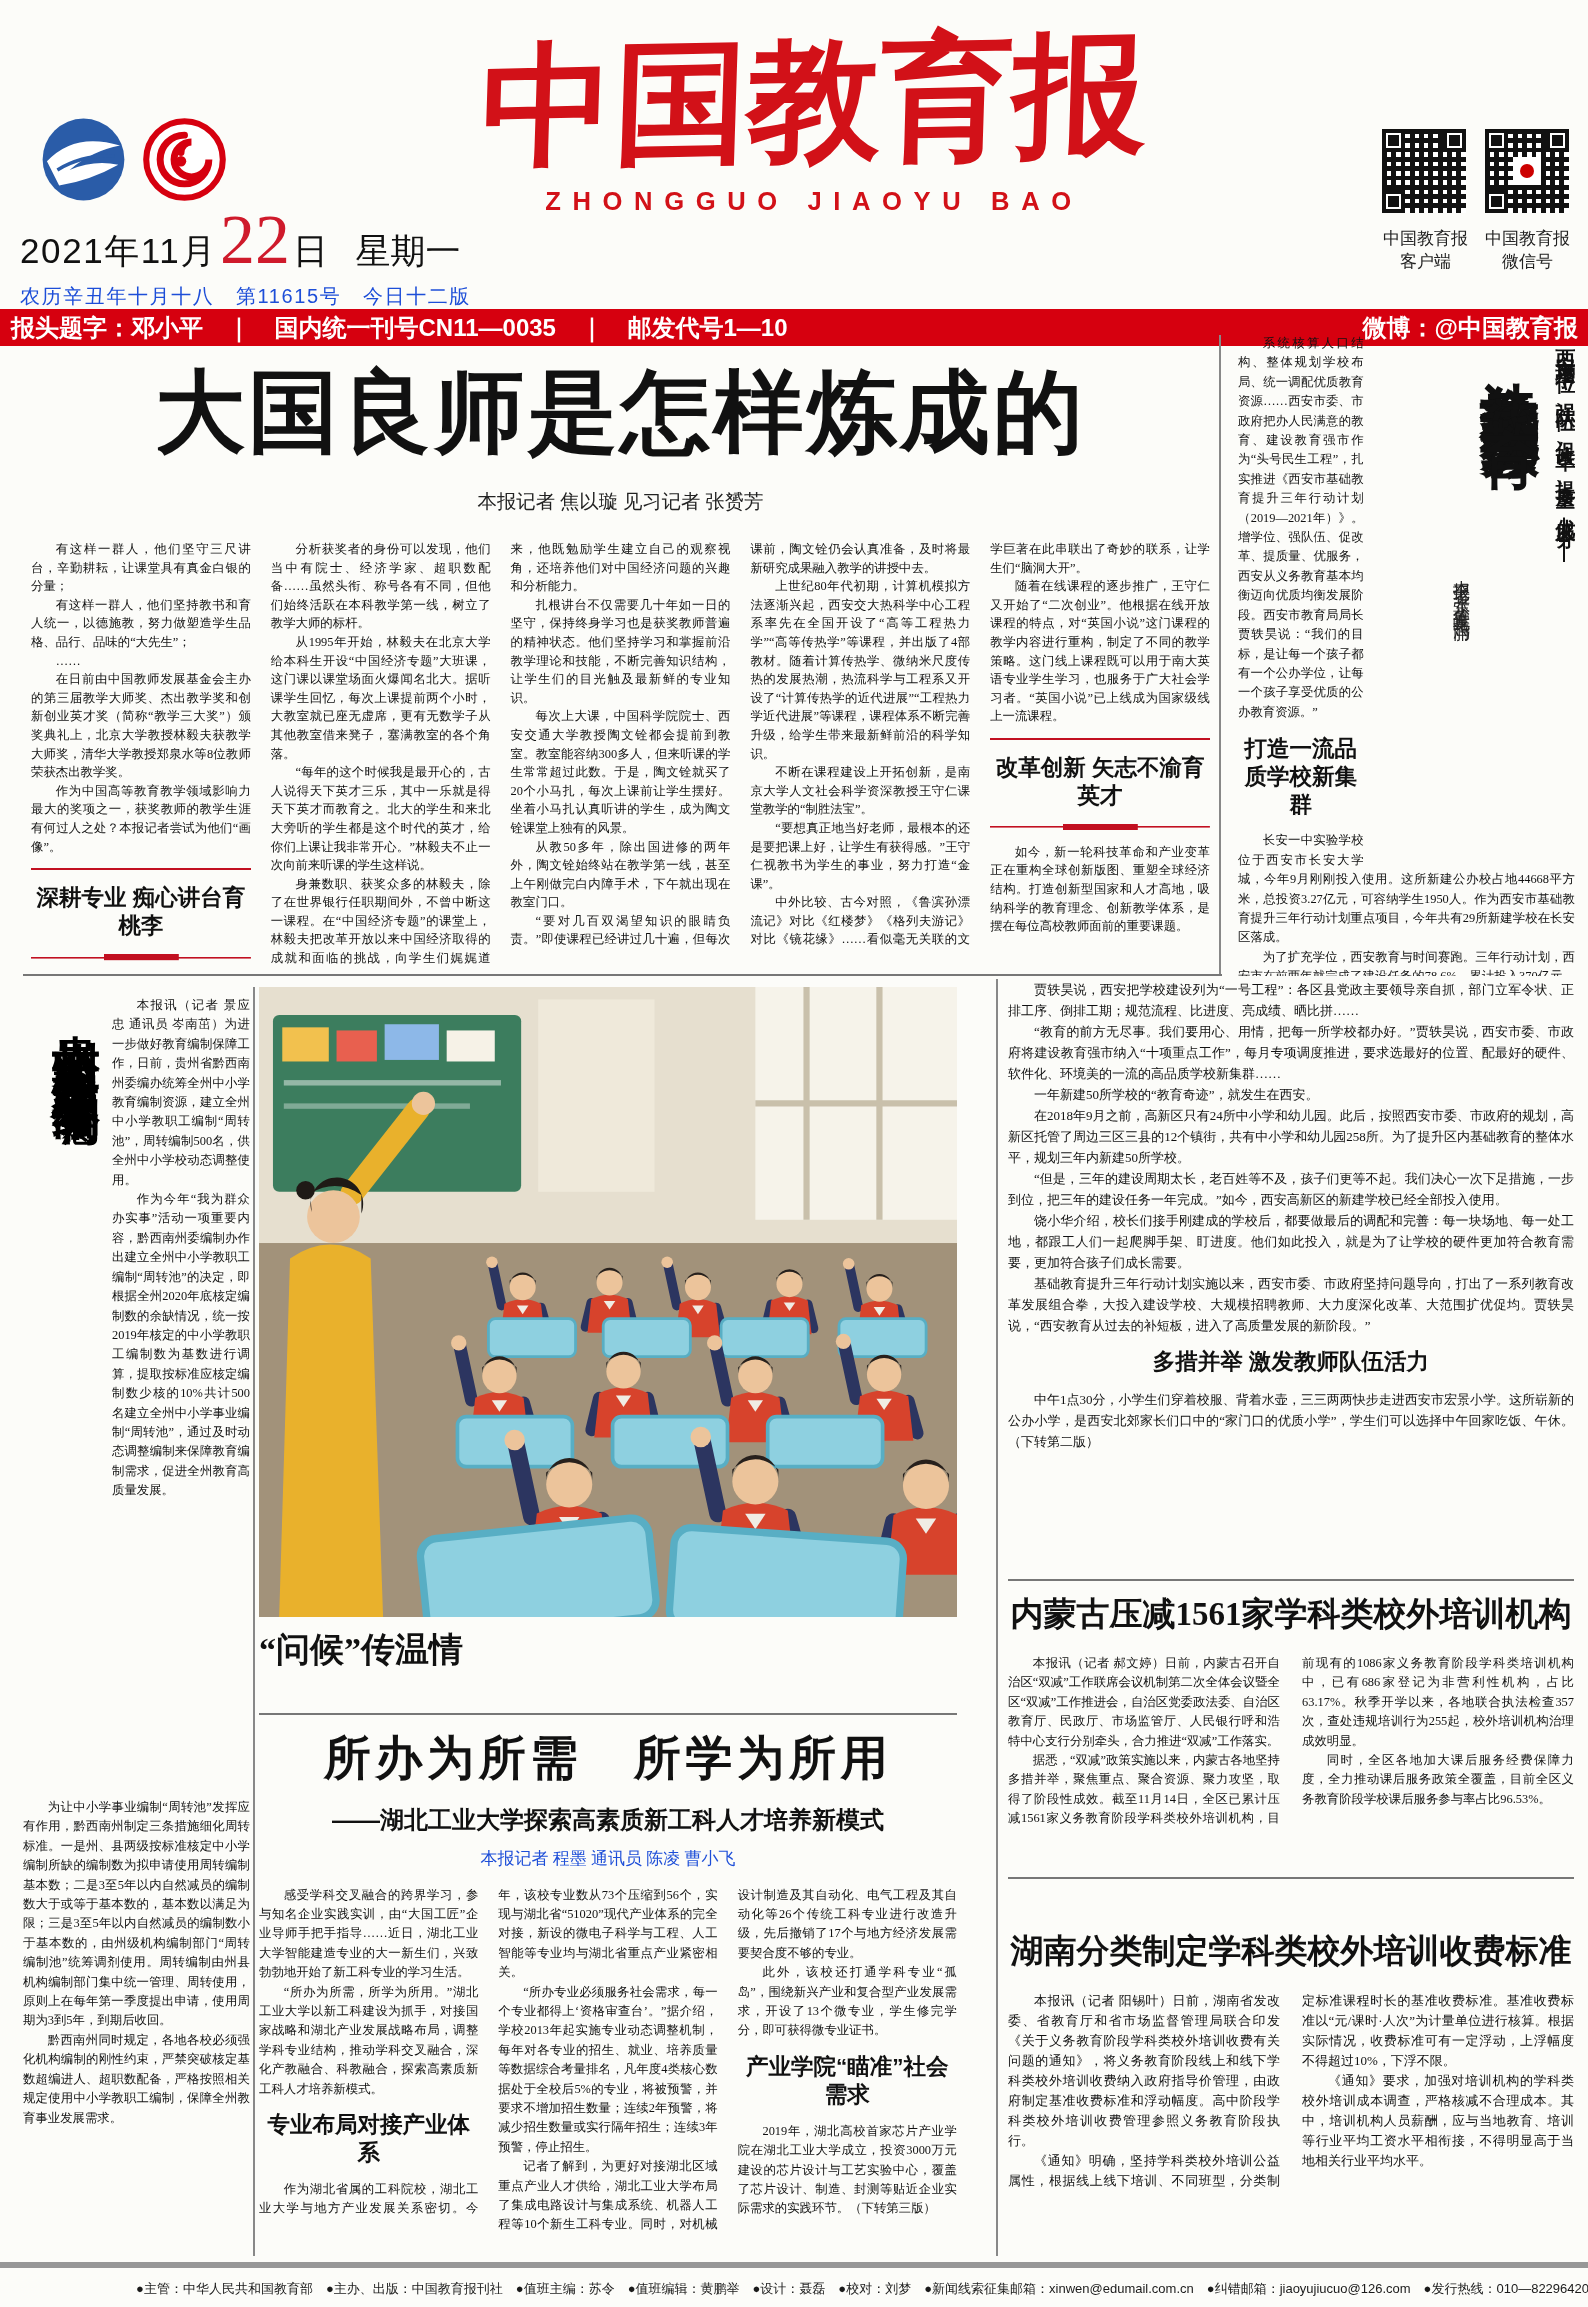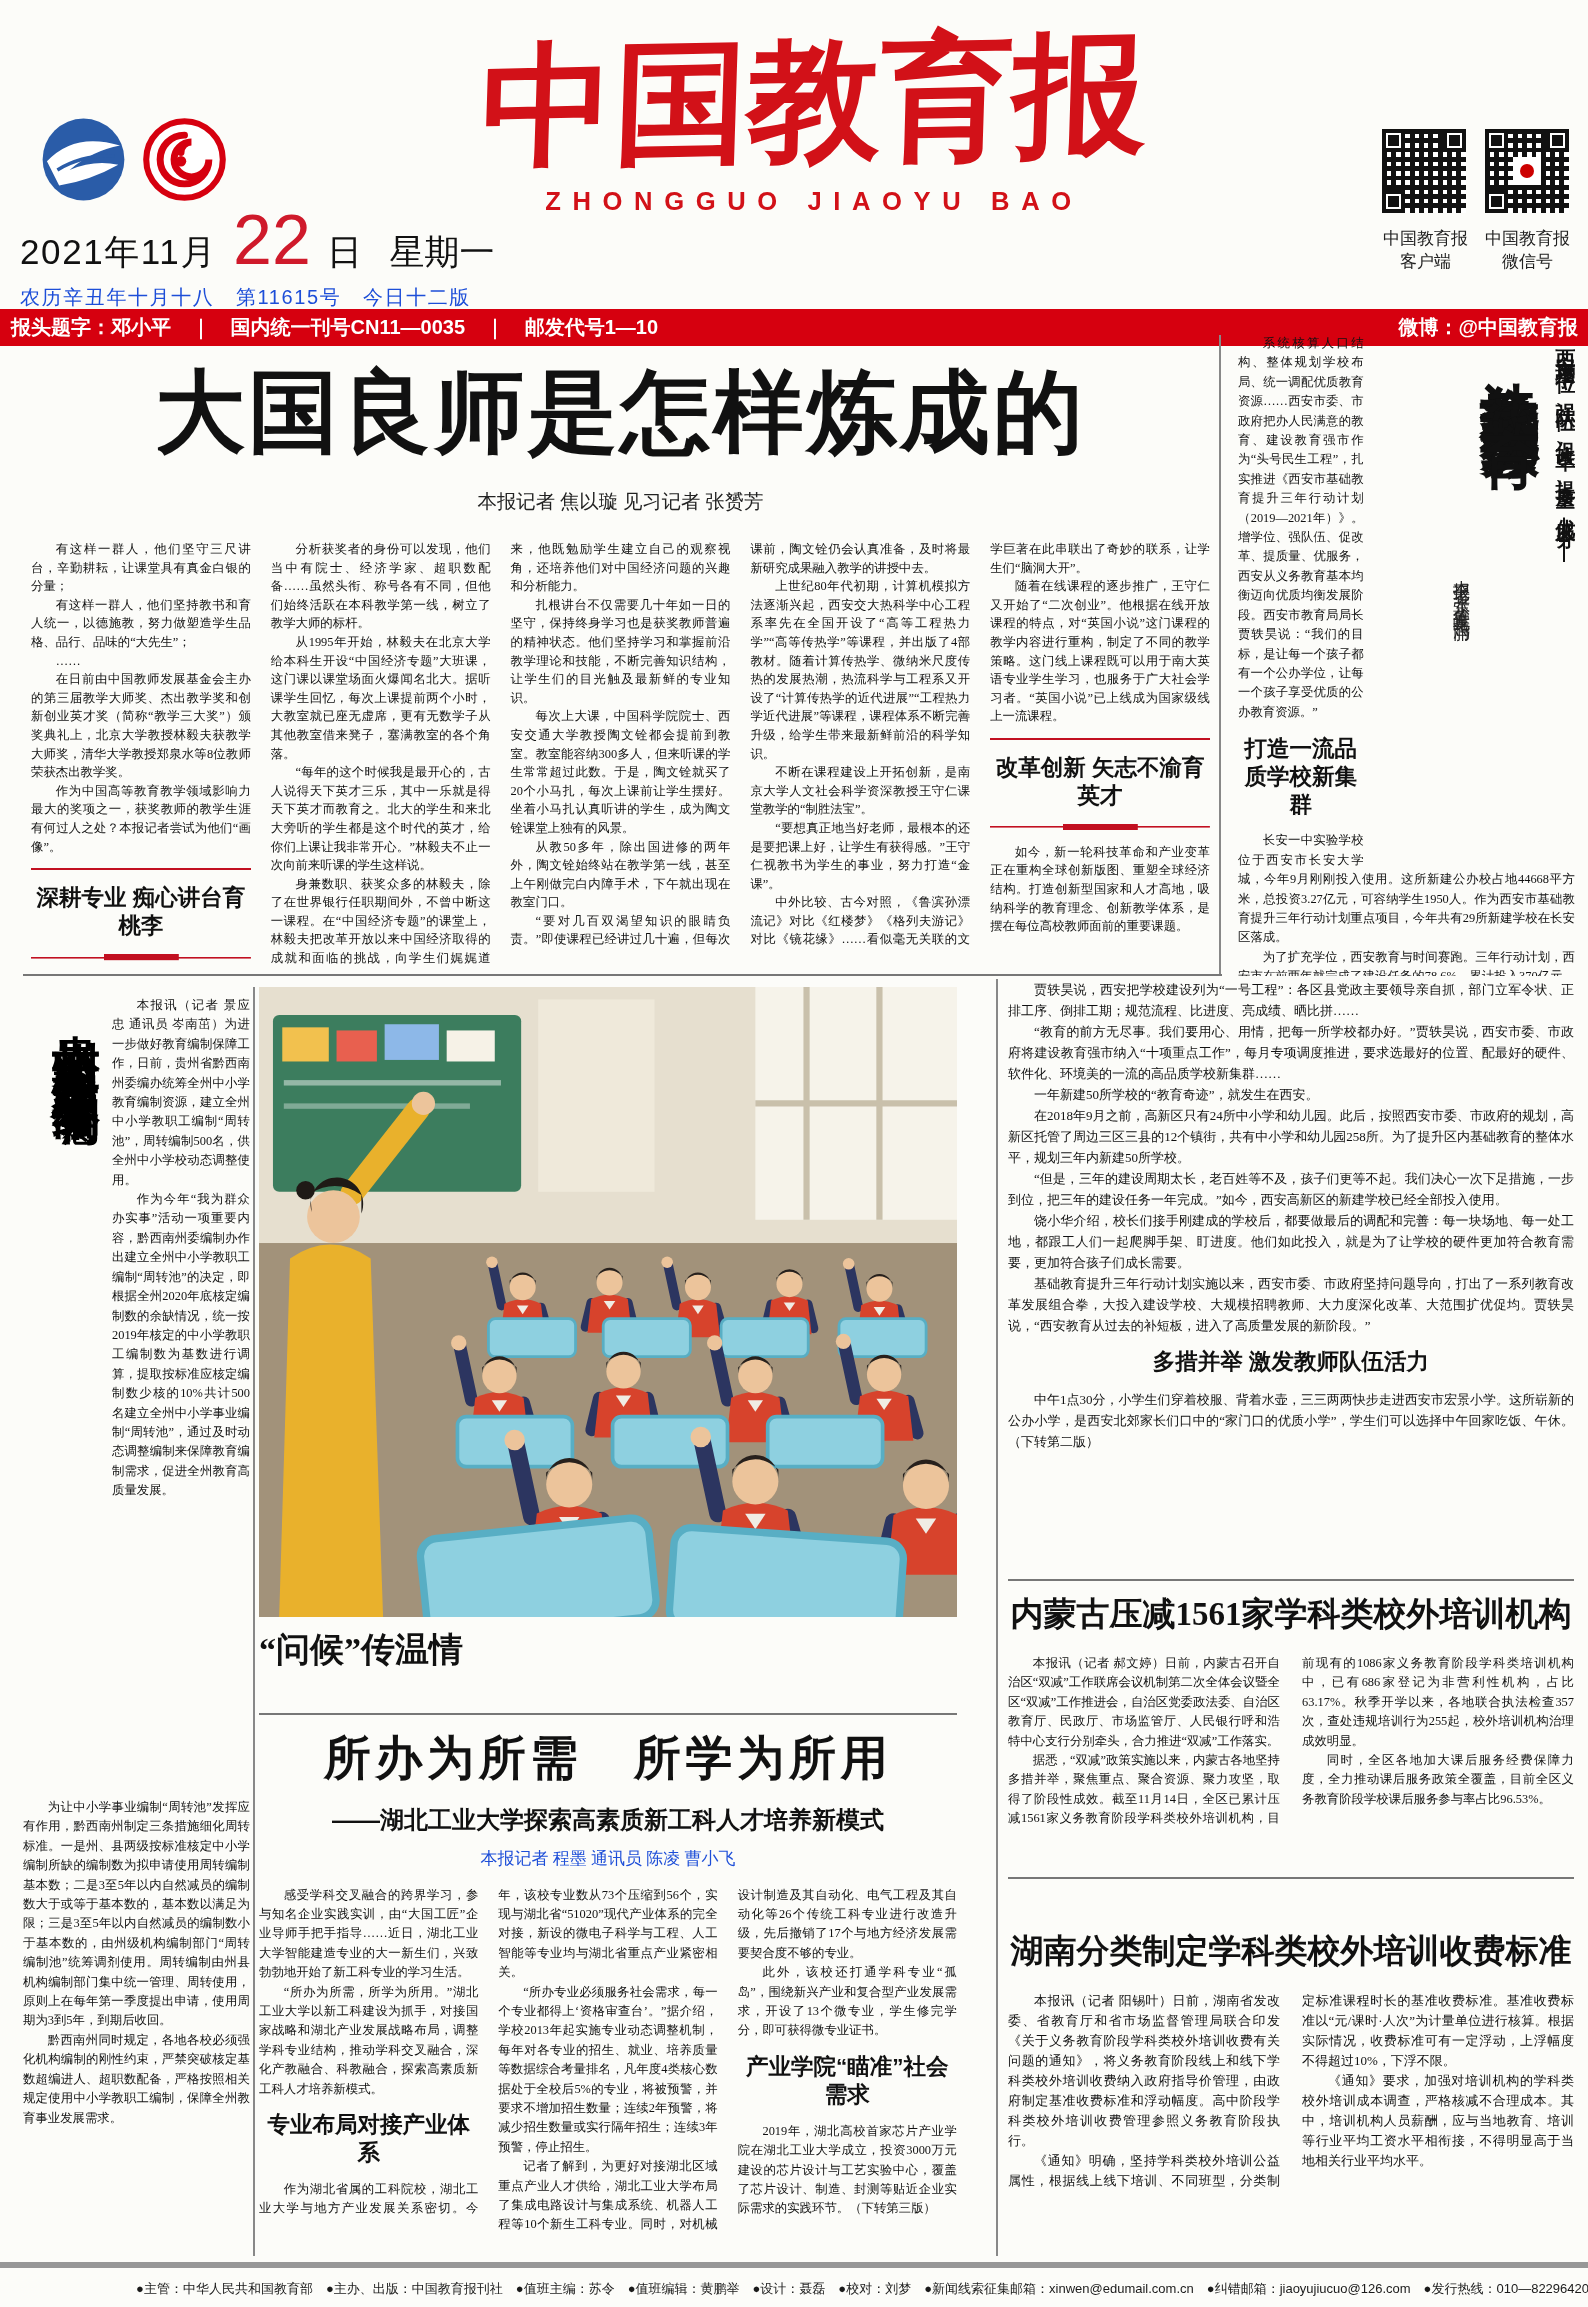--- a/index.html
+++ b/index.html
@@ -7,41 +7,41 @@
         font-family:"Liberation Serif",serif;color:#111;}
   p{margin:0;text-indent:2em;text-align:justify;}
   .hrule{position:absolute;height:1.6px;background:#777;}
   .vrule{position:absolute;width:1.6px;background:#888;}
 
   
   .logo{position:absolute;top:116px;}
   .dateline{position:absolute;left:20px;top:205px;font-family:"Liberation Sans",sans-serif;}
   .d1{display:flex;align-items:baseline;}
   .d1 .t{font-size:35px;letter-spacing:1.6px;}
-  .d1 .day{font-size:70px;color:#cf1a2b;line-height:1;margin:0 16px;}
+  .d1 .day{font-size:70px;color:#cf1a2b;line-height:1;margin:0 3px;font-family:Liberation Serif, serif;}
   .d1 .wk{font-size:35px;margin-left:26px;}
   .d2{font-size:20px;margin-top:7.8px;letter-spacing:1.6px;color:#1d4ed8;}
   .mast{position:absolute;left:403px;top:20px;width:822px;text-align:center;color:#d21118;}
   .mast-title{font-family:"DejaVu Serif",serif;font-weight:900;font-size:133px;line-height:1.2;
               transform:rotate(-1.2deg) skewX(-3deg);}
   .mast-pinyin{font-family:"Liberation Sans",sans-serif;font-weight:bold;font-size:25.6px;
                letter-spacing:11.6px;margin-top:7.8px;}
   .qr{position:absolute;top:129px;width:84px;height:84px;background:
       repeating-linear-gradient(90deg,#111 0 4.7px,transparent 4.7px 9.3px),
       repeating-linear-gradient(#111 0 4.7px,#fff 4.7px 9.3px);}
   .qr .fp{position:absolute;width:23px;height:23px;border:4.7px solid #111;background:#fff;box-sizing:border-box;}
   .qr .fp::after{content:"";position:absolute;inset:2.3px;background:#111;}
   .fp.tl{left:0;top:0;} .fp.tr{right:0;top:0;} .fp.bl{left:0;bottom:0;}
   .qr .logo-patch{position:absolute;inset:28px;background:#fff;display:flex;align-items:center;justify-content:center;}
   .qr .dot{width:14px;height:14px;border-radius:50%;background:#c00;}
   .qr-label{position:absolute;top:227px;width:101px;text-align:center;font-size:17px;line-height:23px;
             font-family:"Liberation Sans",sans-serif;color:#222;}
   .redbar{position:absolute;left:0;top:309px;width:1589px;height:37px;background:#d6000f;color:#fff;
           display:flex;align-items:center;justify-content:space-between;padding:0 11px;box-sizing:border-box;
-          font-family:"Liberation Sans",sans-serif;font-size:20px;font-weight:bold;}
+          font-family:"Liberation Sans",sans-serif;font-size:24px;font-weight:bold;}
 
   
   .mt{position:absolute;left:31px;top:357px;width:1179px;text-align:center;}
   .mt-title{font-family:"Liberation Serif",serif;font-weight:900;font-size:90px;letter-spacing:3.1px;line-height:1.25;}
   .mt-byline{font-size:19.4px;margin-top:18.6px;color:#222;}
   .mt-body{position:absolute;left:31px;top:540px;width:1179px;height:428px;overflow:hidden;
            column-count:5;column-gap:20px;font-size:12.4px;line-height:18.6px;}
   .flow-subhead{font-family:"Liberation Sans",sans-serif;font-weight:bold;font-size:22.5px;text-align:center;
                 line-height:1.25;margin:12.4px 0;break-inside:avoid;text-indent:0;}
   .flow-subhead.red::before{content:"";display:block;height:1.6px;background:#c21021;margin-bottom:14px;}

